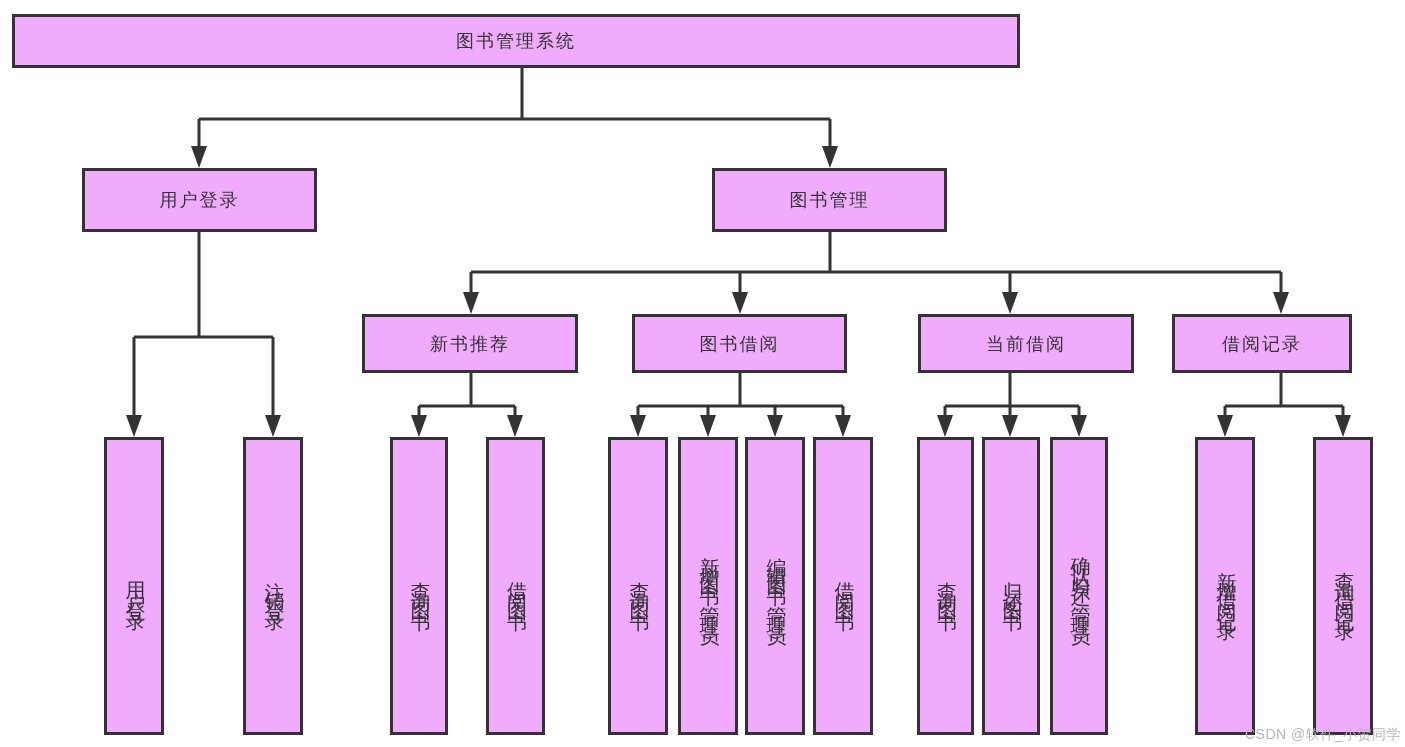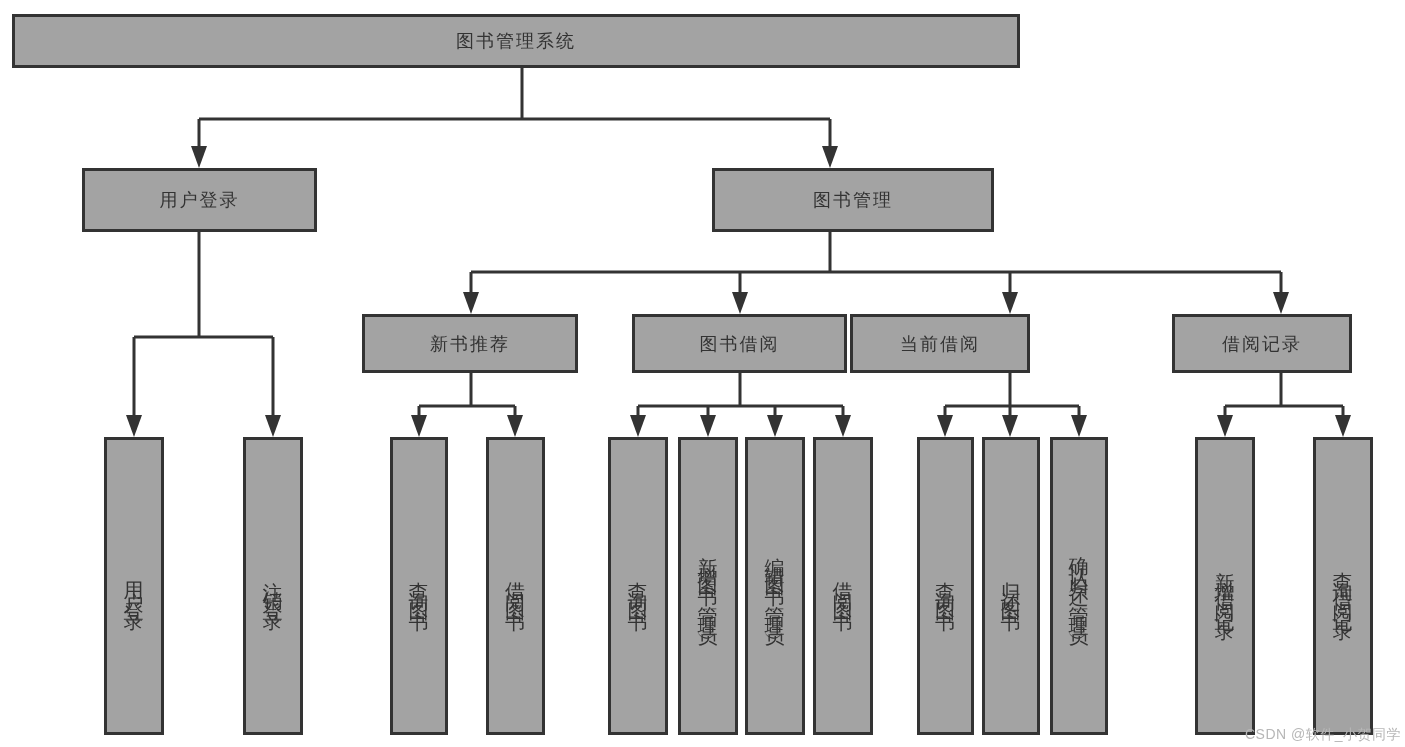--- a/index.html
+++ b/index.html
@@ -11,22 +11,22 @@
     color:#333333;
     overflow:hidden;
   }
   .connectors{position:absolute;left:0;top:0;width:1405px;height:747px;}
   .connectors path{stroke:#333333;stroke-width:3;fill:none;}
   .connectors polygon{fill:#333333;stroke:none;}
   .node{
     position:absolute;
     box-sizing:border-box;
     border:3px solid #333333;
-    background:#a3a3a3;
-    display:flex;align-items:center;justify-content:center;
+    background:#f0abfc;
+    display:flex;align-items:center;justify-content:center;font-family:Liberation Mono, monospace;
   }
   .h-node .label{font-size:18px;letter-spacing:2px;white-space:nowrap;}
   .v-node .label{
     writing-mode:vertical-rl;
     text-orientation:mixed;
     font-size:20px;
     line-height:1;
     letter-spacing:10px;
     white-space:nowrap;
   }
@@ -87,31 +87,31 @@
     </g>
   </svg>
 
   <div class="node h-node" style="left:12px;top:14px;width:1008px;height:54px;">
     <span class="label">图书管理系统</span>
   </div>
 
   <div class="node h-node" style="left:82px;top:168px;width:235px;height:64px;">
     <span class="label">用户登录</span>
   </div>
-  <div class="node h-node" style="left:712px;top:168px;width:282px;height:64px;">
+  <div class="node h-node" style="left:712px;top:168px;width:235px;height:64px;">
     <span class="label">图书管理</span>
   </div>
 
   <div class="node h-node" style="left:362px;top:314px;width:216px;height:59px;">
     <span class="label">新书推荐</span>
   </div>
   <div class="node h-node" style="left:632px;top:314px;width:215px;height:59px;">
     <span class="label">图书借阅</span>
   </div>
-  <div class="node h-node" style="left:850px;top:314px;width:180px;height:59px;text-align:right;">
+  <div class="node h-node" style="left:918px;top:314px;width:216px;height:59px;text-align:right;">
     <span class="label">当前借阅</span>
   </div>
   <div class="node h-node" style="left:1172px;top:314px;width:180px;height:59px;">
     <span class="label">借阅记录</span>
   </div>
 
   <div class="node v-node" style="left:104px;top:437px;width:60px;height:298px;">
     <span class="label">用户登录</span>
   </div>
   <div class="node v-node" style="left:243px;top:437px;width:60px;height:298px;">

